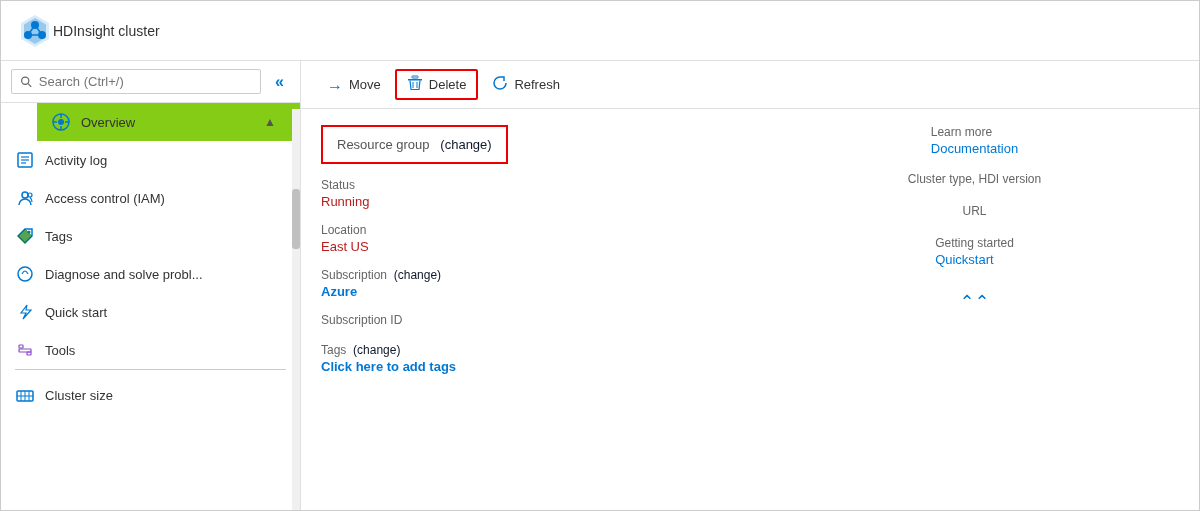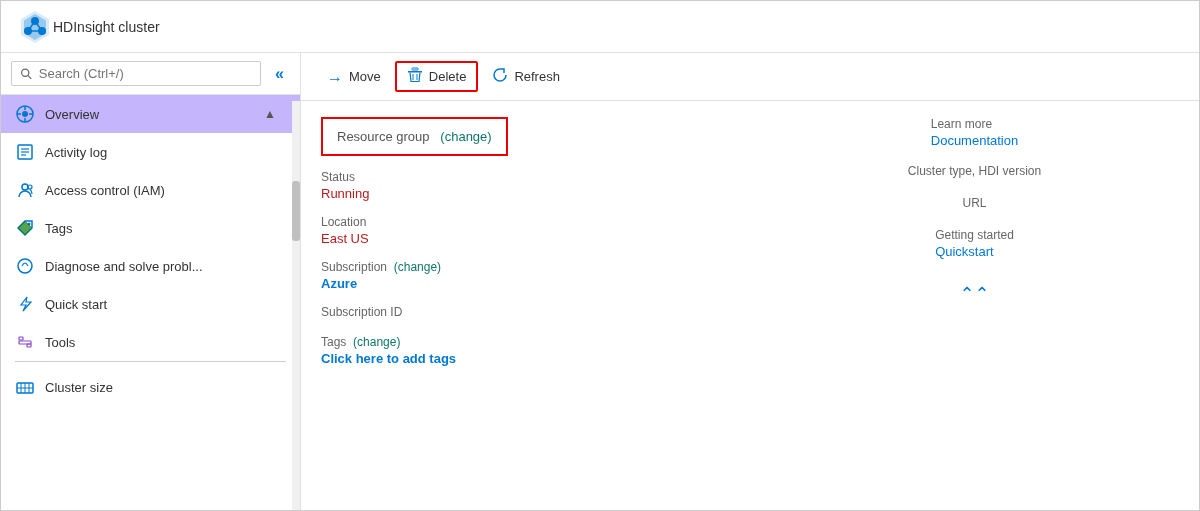--- a/index.html
+++ b/index.html
@@ -13,21 +13,21 @@
       flex-direction: column;
       overflow: hidden;
     }
 
     
     .header {
       display: flex;
       align-items: center;
       padding: 8px 16px;
       border-bottom: 1px solid #e0e0e0;
-      height: 52px;
+      height: 60px;
       background: #fff;
     }
     .header-title {
       font-size: 14px;
       color: #333;
     }
 
     
     .body {
       display: flex;
@@ -89,21 +89,22 @@
       overflow-y: auto;
     }
     .nav-item {
       display: flex;
       align-items: center;
       padding: 9px 14px;
       cursor: pointer;
       position: relative;
     }
     .nav-item.active {
-      background: #c4b5fd;
+      background: #84cc16;
+      margin-left: 36px;
     }
     .nav-item-icon {
       width: 20px;
       height: 20px;
       margin-right: 10px;
       display: flex;
       align-items: center;
       justify-content: center;
       flex-shrink: 0;
     }
@@ -212,21 +213,21 @@
       padding: 10px 14px;
       margin-bottom: 14px;
       display: inline-block;
       align-self: flex-start;
     }
     .resource-group-label {
       font-size: 13px;
       color: #555;
     }
     .change-link {
-      color: #0f766e;
+      color: #0f172a;
       text-decoration: none;
       cursor: pointer;
     }
 
     .detail-block {
       margin-bottom: 14px;
     }
     .detail-label {
       font-size: 12px;
       color: #666;

